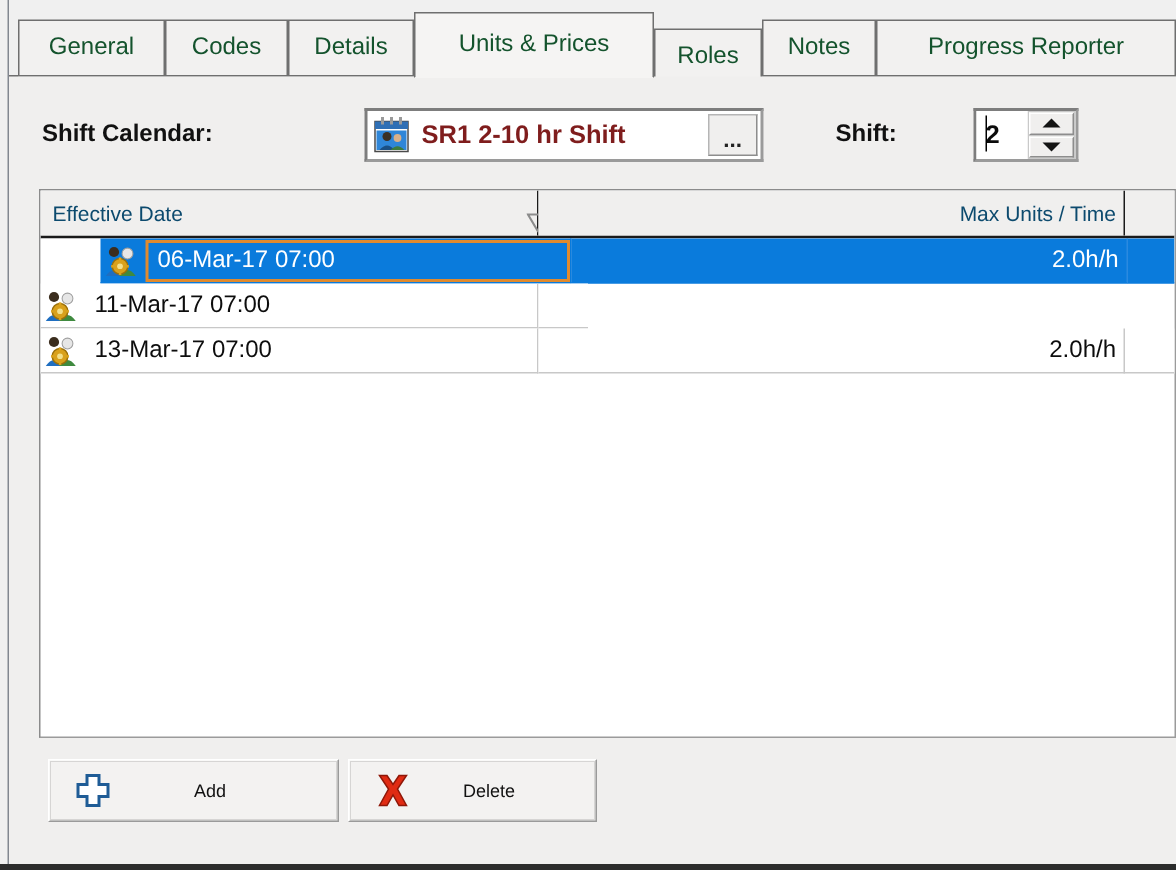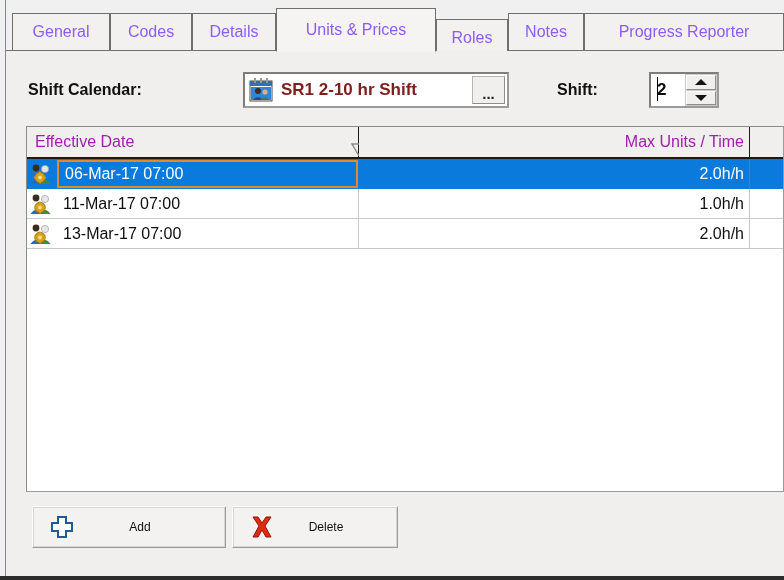--- a/index.html
+++ b/index.html
@@ -52,21 +52,21 @@
   .tab {
     position: absolute;
     box-sizing: border-box;
     background: #f2f1f0;
     border: 1px solid #6f6f6f;
     border-bottom: 1px solid #6f6f6f;
     display: flex;
     align-items: center;
     justify-content: center;
     font-size: 16px;
-    color: #8b5cf6;
+    color: #14532d;
     white-space: nowrap;
     padding: 0 9px;
     cursor: default;
   }
   .tab.inactive {
     top: 13px;
     height: 38px;
     background: #f2f1f0;
   }
   .tab.active {
@@ -236,22 +236,22 @@
     display: flex;
     height: 32px;
     background: #f0efee;
     border-bottom: 2px solid #1a1a1a;
     box-sizing: border-box;
   }
   .gh-cell {
     box-sizing: border-box;
     display: flex;
     align-items: center;
-    font-size: 16px;
-    color: #a21caf;
+    font-size: 14px;
+    color: #0c4a6e;
     padding: 0 6px;
     background: #f0efee;
     border-right: 1px solid #1a1a1a;
     position: relative;
     cursor: default;
   }
   .gh-cell.col-date { width: 332px; justify-content: flex-start; padding-left: 8px; }
   .gh-cell.col-units { width: 391px; justify-content: flex-end; padding-right: 5px; }
   .gh-cell.col-extra { width: 33px; border-right: none; }
   #sort-indicator {
@@ -276,21 +276,21 @@
     border-right: 1px solid #c8c8c8;
     background: #fff;
     color: #0d0d0d;
     overflow: hidden;
   }
   .grid-row .cell.col-date { width: 332px; padding-left: 0; }
   .grid-row .cell.col-units { width: 391px; justify-content: flex-end; padding-right: 5px; }
   .grid-row .cell.col-extra { width: 33px; border-right: none; }
 
   .grid-row.selected .cell { background: #0a7bdc; color: #ffffff; border-bottom-color: #0a7bdc; border-right-color: #2a8ae0; }
-  .grid-row.selected .cell.col-date { border-right-color: #0a7bdc; }
+  .grid-row.selected .cell.col-date { border-right-color: #0a7bdc; margin-left: 40px; }
 
   .row-icon {
     flex: 0 0 auto;
     width: 24px; height: 24px;
     margin-left: 2px;
     margin-right: 4px;
     position: relative;
   }
   .row-date-text {
     flex: 1 1 auto;
@@ -471,23 +471,20 @@
       <path d="M10.5 22 q5.5 -8 11 0 z" fill="#3f8a3f"></path>
       <circle cx="11" cy="15.5" r="5.2" fill="#d9a11c" stroke="#9a6f09" stroke-width="1"></circle>
       <circle cx="11" cy="15.5" r="1.9" fill="#f3e08a"></circle>
       <rect x="10.2" y="9.6" width="1.7" height="2.2" fill="#d9a11c"></rect>
       <rect x="10.2" y="19.2" width="1.7" height="2.2" fill="#d9a11c"></rect>
       <rect x="5.1" y="14.7" width="2.2" height="1.7" fill="#d9a11c"></rect>
       <rect x="14.7" y="14.7" width="2.2" height="1.7" fill="#d9a11c"></rect>
     </svg></span>
               <span class="row-date-text">11-Mar-17 07:00</span>
             </div>
-            <div class="cell col-units">
-              <span>1.0h/h</span>
-            </div>
             <div class="cell col-extra">
               <span></span>
             </div>
           </div>
           <div class="grid-row">
             <div class="cell col-date">
               <span class="row-icon"><svg width="24" height="24" viewBox="0 0 24 24">
       <rect x="0" y="1" width="24" height="22" fill="none"></rect>
       <circle cx="7" cy="6" r="3.4" fill="#3b2d1e"></circle>
       <path d="M1.5 22 q5.5 -8 11 0 z" fill="#1f6ec0"></path>

